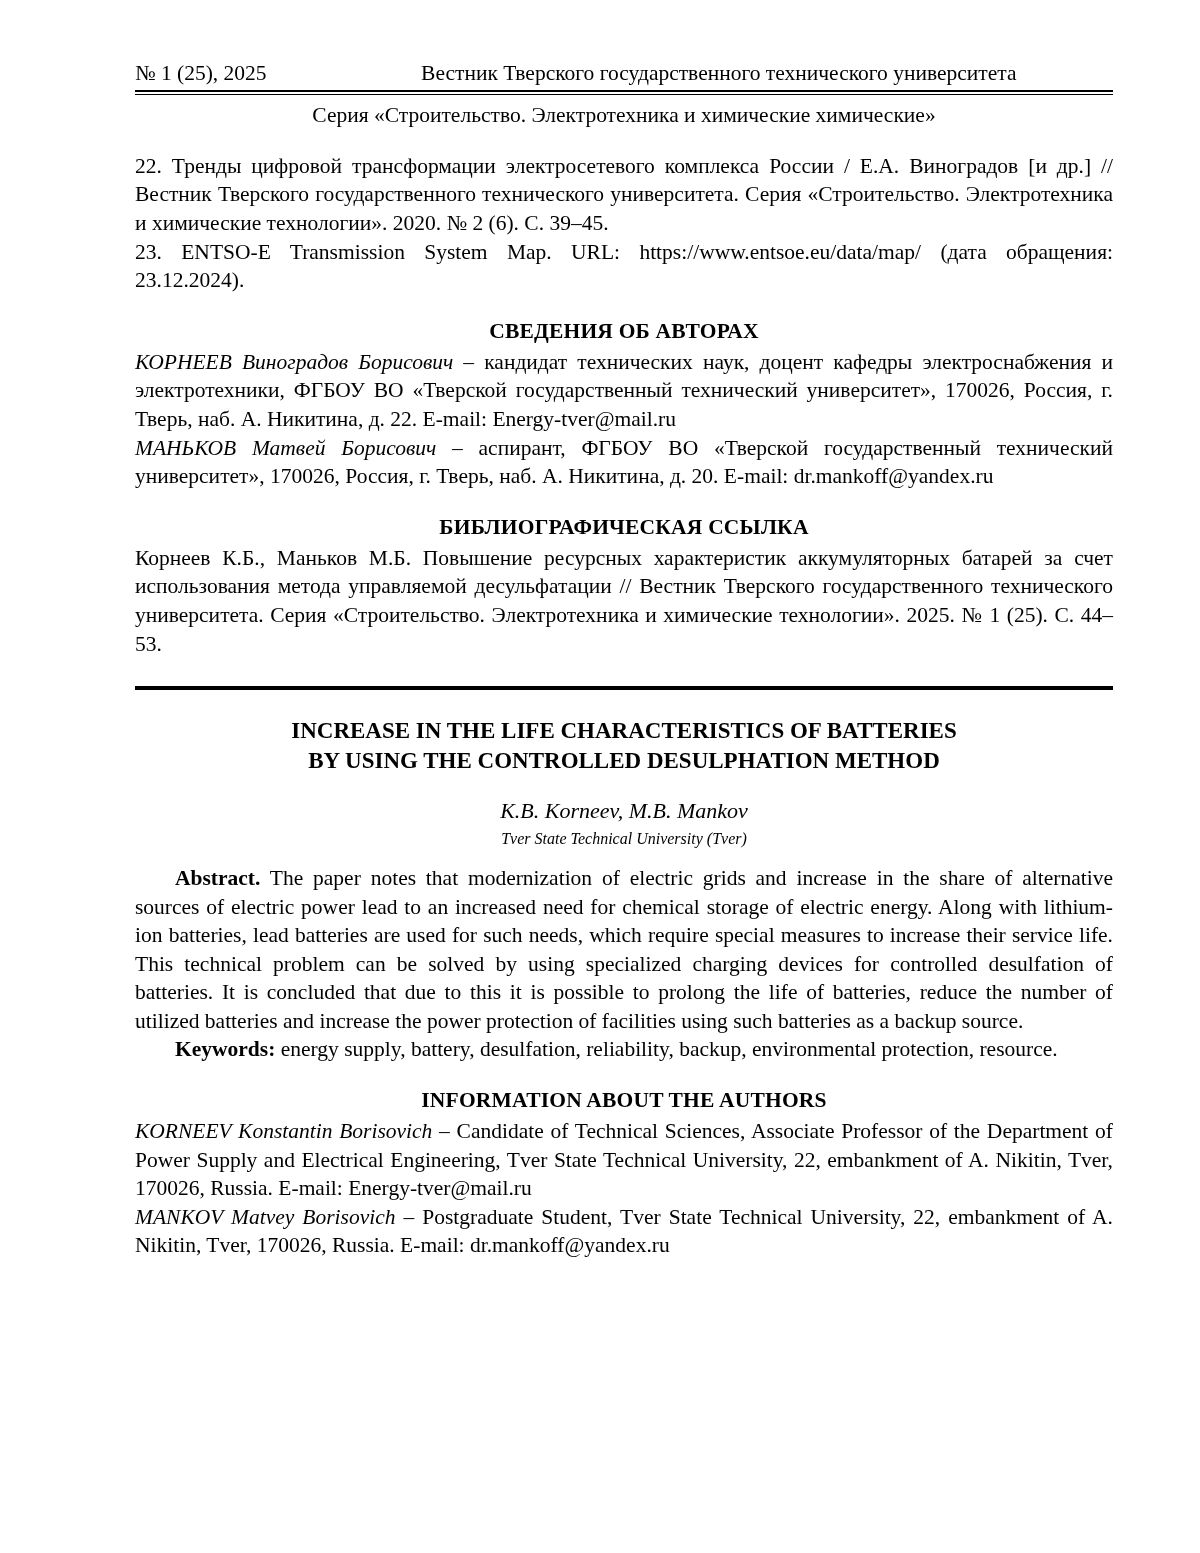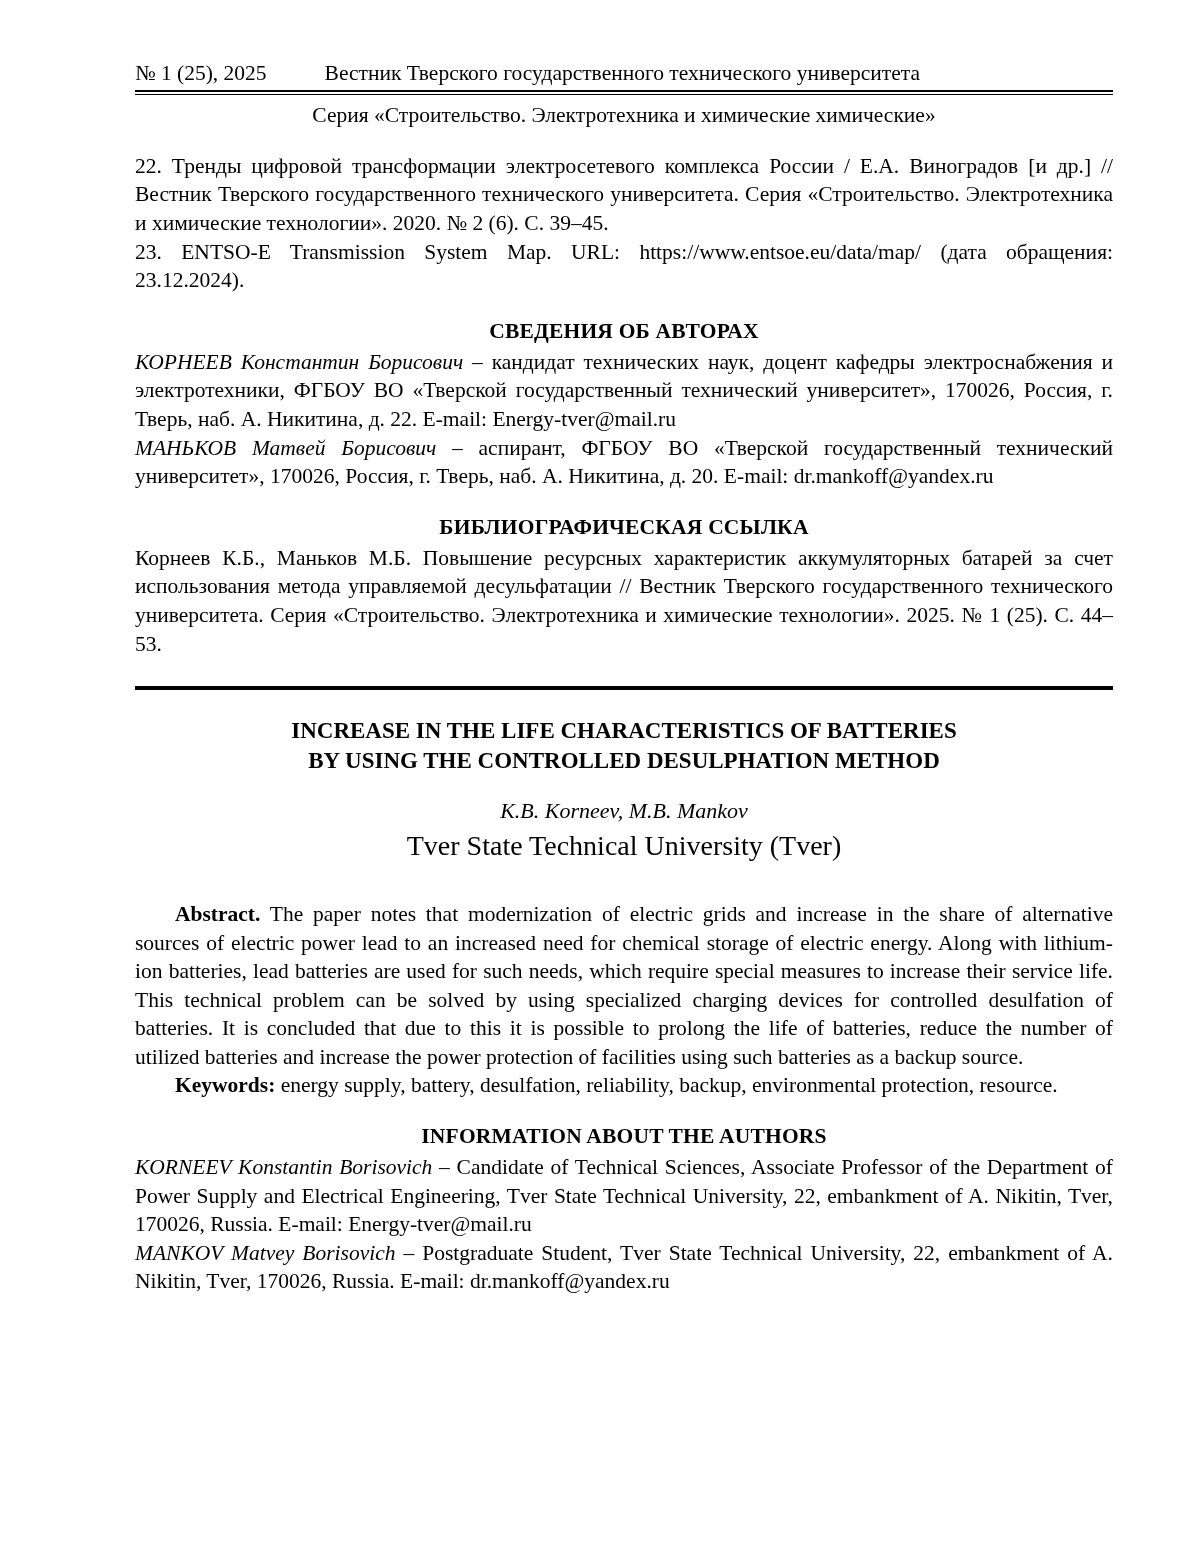--- a/index.html
+++ b/index.html
@@ -28,21 +28,21 @@
     align-items: baseline;
     font-size: 21.5px;
     line-height: 1.25;
   }
   .runhead .issue {
     white-space: nowrap;
     margin-right: 58px;
   }
   .runhead .journal {
     flex: 1;
-    text-align: left;
+    text-align: center;
     white-space: nowrap;
   }
   .rule-double {
     border-top: 2.2px solid #000;
     border-bottom: 1.1px solid #000;
     height: 2px;
     margin-top: 3px;
     margin-bottom: 7px;
   }
   .series {
@@ -92,22 +92,23 @@
   }
   .en-authors {
     text-align: center;
     font-weight: normal;
     font-style: italic;
     font-size: 22px;
     margin-bottom: 6px;
   }
   .en-affil {
     text-align: center;
-    font-size: 28px;
-    margin-bottom: 38px;
+    font-style: italic;
+    font-size: 16px;
+    margin-bottom: 16px;
   }
 
   .footer-page {
     position: absolute;
     bottom: 66px;
     left: 0;
     width: 1200px;
     text-align: right;
     font-size: 20px;
     margin-left: 33px;
@@ -124,21 +125,21 @@
   </div>
   <div class="rule-double"></div>
   <div class="series">Серия «Строительство. Электротехника и химические химические»</div>
 
   <div class="block">
     <p class="hang">22. Тренды цифровой трансформации электросетевого комплекса России / Е.А. Виноградов [и др.] // Вестник Тверского государственного технического университета. Серия «Строительство. Электротехника и химические технологии». 2020. № 2 (6). С. 39–45.</p>
     <p class="hang">23. ENTSO-E Transmission System Map. URL: https://www.entsoe.eu/data/map/ (дата обращения: 23.12.2024).</p>
   </div>
 
   <div class="section-title">СВЕДЕНИЯ ОБ АВТОРАХ</div>
-  <p class="hang"><span class="italic">КОРНЕЕВ Константин Борисович</span><span> – кандидат технических наук, доцент кафедры электроснабжения и электротехники, ФГБОУ ВО «Тверской государственный технический университет», 170026, Россия, г. Тверь, наб. А. Никитина, д. 22. E-mail: Energy-tver@mail.ru</span></p>
+  <p class="hang"><span class="italic">КОРНЕЕВ Виноградов Борисович</span><span> – кандидат технических наук, доцент кафедры электроснабжения и электротехники, ФГБОУ ВО «Тверской государственный технический университет», 170026, Россия, г. Тверь, наб. А. Никитина, д. 22. E-mail: Energy-tver@mail.ru</span></p>
   <p class="hang"><span class="italic">МАНЬКОВ Матвей Борисович</span><span> – аспирант, ФГБОУ ВО «Тверской государственный технический университет», 170026, Россия, г. Тверь, наб. А. Никитина, д. 20. E-mail: dr.mankoff@yandex.ru</span></p>
 
   <div class="section-title">БИБЛИОГРАФИЧЕСКАЯ ССЫЛКА</div>
   <p class="hang">Корнеев К.Б., Маньков М.Б. Повышение ресурсных характеристик аккумуляторных батарей за счет использования метода управляемой десульфатации // Вестник Тверского государственного технического университета. Серия «Строительство. Электротехника и химические технологии». 2025. № 1 (25). С. 44–53.</p>
 
   <div class="rule-thick"></div>
 
   <div class="en-title">
     <div>INCREASE IN THE LIFE CHARACTERISTICS OF BATTERIES</div>
     <div>BY USING THE CONTROLLED DESULPHATION METHOD</div>

